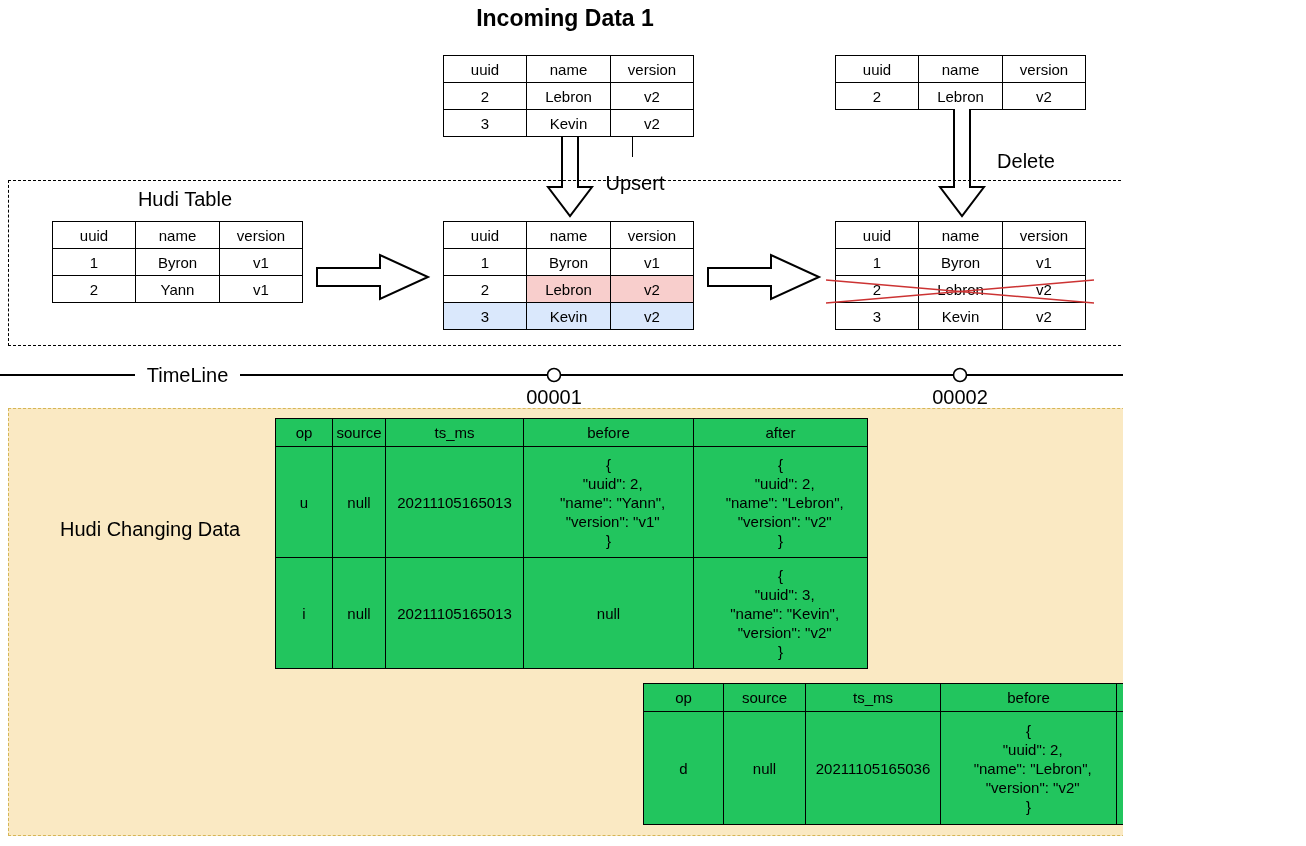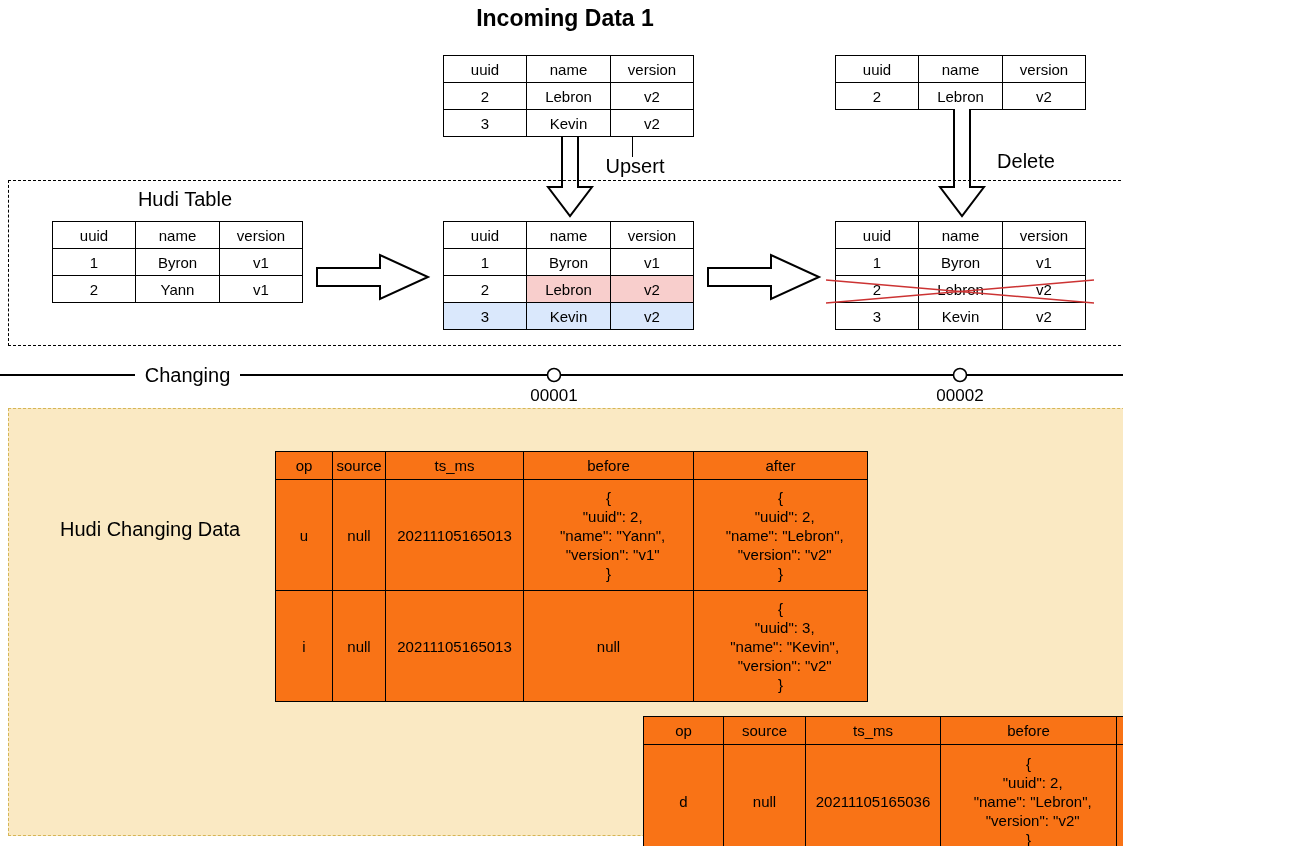--- a/index.html
+++ b/index.html
@@ -1,30 +1,30 @@
 <!DOCTYPE html>
 <html><head>
 <meta charset="utf-8">
 <style>
   html,body { margin:0; padding:0; background:#fff; }
   .canvas { position:relative; width:1123px; height:846px; background:#fff;
             font-family:"Liberation Sans", sans-serif; color:#000; overflow:hidden; }
   .big-title { position:absolute; font-size:23px; font-weight:700; text-align:center; white-space:nowrap; }
   .lbl20 { position:absolute; font-size:20px; font-weight:400; text-align:center; white-space:nowrap; }
-  .tpoint { position:absolute; font-size:17px; text-align:center; white-space:nowrap; }
+  .tpoint { position:absolute; font-size:20px; text-align:center; white-space:nowrap; }
 
   table.dtable { position:absolute; border-collapse:collapse; table-layout:fixed; background:#fff; }
   table.dtable td { border:1.5px solid #000; text-align:center; vertical-align:middle;
                     font-size:15px; padding:0; overflow:hidden; }
   table.dtable tr { height:27px; }
 
   td.hl-red  { background:#f8cecc; border:1.8px solid #b85450; }
   td.hl-blue { background:#dae8fc; border:1.8px solid #6c8ebf; }
 
-  table.ctable { position:absolute; border-collapse:collapse; table-layout:fixed; background:#f97316;margin-top:33px; }
+  table.ctable { position:absolute; border-collapse:collapse; table-layout:fixed; background:#22c55e; }
   table.ctable td { border:1.5px solid #000; text-align:center; vertical-align:middle;
                     font-size:15px; padding:0; overflow:hidden; }
   td.json { text-align:left; vertical-align:top; white-space:pre; padding:2px 0 0 3px; line-height:19px; }
 
   .hudi-dashbox { position:absolute; left:8px; top:180px; width:1286px; height:164px;
                   border:1.6px dashed #000; background:transparent; }
   .yellow-box { position:absolute; left:8px; top:408px; width:1285px; height:426px;
                 background:#fae9c3; border:1.6px dashed #d6b656; }
   .leader-line { position:absolute; width:0; border-left:1.6px solid #000; }
   svg { position:absolute; overflow:visible; }
@@ -78,21 +78,21 @@
       <td>Lebron</td>
       <td>v2</td>
     </tr>
   </tbody>
     </table>
 
   <svg style="left:546px; top:137px;" width="48" height="81" viewBox="0 0 48 81">
     <path d="M16,0 L16,50 L2,50 L24,79 L46,50 L32,50 L32,0" fill="#ffffff" stroke="#000000" stroke-width="2"></path>
   </svg>
   <div class="leader-line" style="left:632px; top:137px; height:20px;"></div>
-  <div class="lbl20" style="left:595px; top:155px; width:80px;">Upsert</div>
+  <div class="lbl20" style="left:595px; top:172px; width:80px;">Upsert</div>
 
   <svg style="left:938px; top:109px;" width="48" height="109" viewBox="0 0 48 109">
     <path d="M16,0 L16,78 L2,78 L24,107 L46,78 L32,78 L32,0" fill="#ffffff" stroke="#000000" stroke-width="2"></path>
   </svg>
   <div class="lbl20" style="left:986px; top:150px; width:80px;">Delete</div>
 
   <div class="hudi-dashbox"></div>
   <div class="lbl20" style="left:110px; top:188px; width:150px;">Hudi Table</div>
 
   <table class="dtable" style="left:52px; top:221px; width:250px;">
@@ -193,21 +193,21 @@
     <line x1="0" y1="26" x2="268" y2="3" stroke="#cc3333" stroke-width="1.6"></line>
   </svg>
 
   <svg style="left:0; top:360px;" width="1306" height="32" viewBox="0 0 1306 32">
     <line x1="0" y1="15" x2="135" y2="15" stroke="#000" stroke-width="1.8"></line>
     <line x1="240" y1="15" x2="1290" y2="15" stroke="#000" stroke-width="1.8"></line>
     <polygon points="1288,8.5 1302,15 1288,21.5" fill="#000"></polygon>
     <circle cx="554" cy="15" r="6.5" fill="#ffffff" stroke="#000" stroke-width="1.6"></circle>
     <circle cx="960" cy="15" r="6.5" fill="#ffffff" stroke="#000" stroke-width="1.6"></circle>
   </svg>
-  <div class="lbl20" style="left:135px; top:364px; width:105px;">Changing</div>
+  <div class="lbl20" style="left:135px; top:364px; width:105px;">TimeLine</div>
   <div class="tpoint" style="left:514px; top:386px; width:80px;">00001</div>
   <div class="tpoint" style="left:920px; top:386px; width:80px;">00002</div>
 
   <div class="yellow-box"></div>
   <div class="lbl20" style="left:40px; top:518px; width:220px;">Hudi Changing Data</div>
 
   <table class="ctable" style="left:275px; top:418px; width:592px;">
     <colgroup>
       <col style="width:57px">
         <col style="width:53px">

